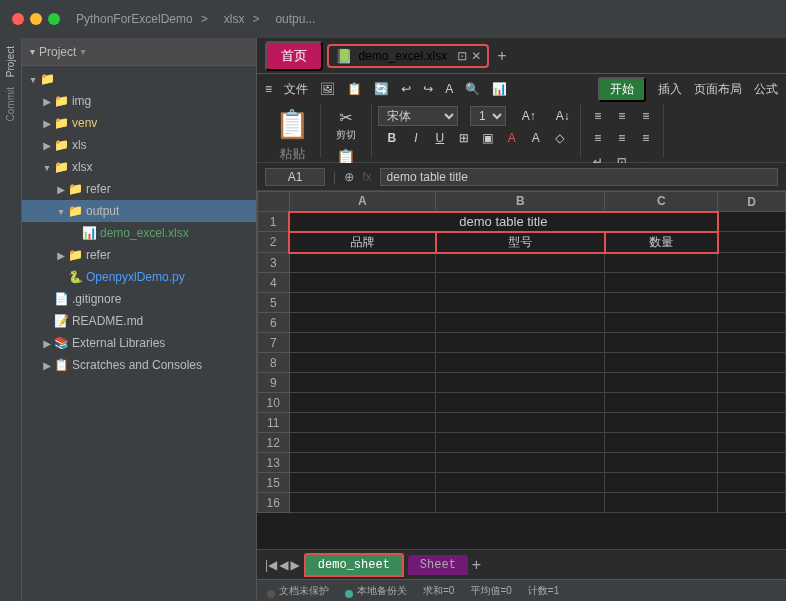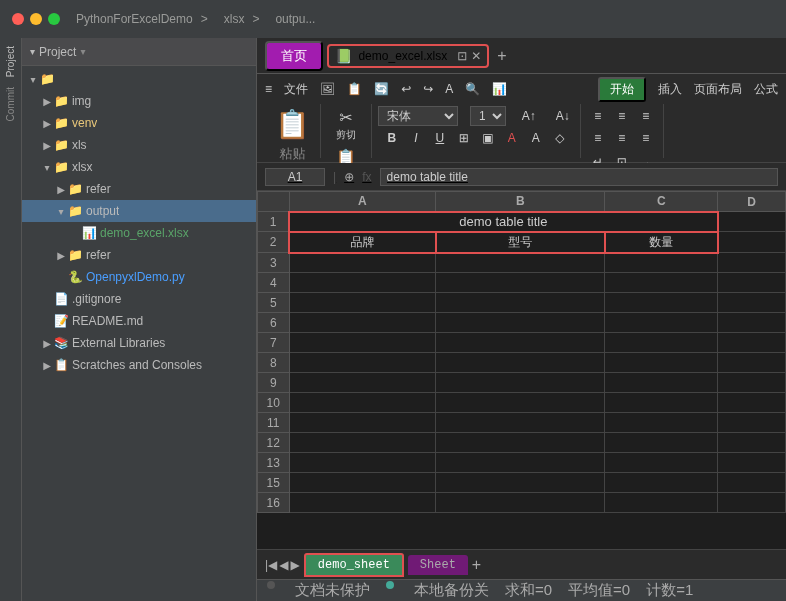--- a/index.html
+++ b/index.html
@@ -36,21 +36,21 @@
     
     .side-tabs { width: 22px; background: #3c3f41; border-right: 1px solid #555; display: flex; flex-direction: column; align-items: center; padding-top: 4px; gap: 2px; }
     .side-tab { writing-mode: vertical-rl; transform: rotate(180deg); color: #888; font-size: 10px; padding: 4px 2px; cursor: pointer; white-space: nowrap; }
     .side-tab.active { color: #bbb; }
 
     
     .excel-area { flex: 1; background: #1e1e1e; display: flex; flex-direction: column; }
 
     
     .excel-tabs { background: #2b2b2b; height: 36px; display: flex; align-items: center; padding: 0 8px; gap: 4px; border-bottom: 1px solid #555; }
-    .excel-tab-home { background: #a21caf; color: white; padding: 4px 14px; border-radius: 4px; font-size: 13px; cursor: pointer; }
+    .excel-tab-home { background: #be185d; color: white; padding: 4px 14px; border-radius: 4px; font-size: 13px; cursor: pointer; }
     .excel-tab-icon { font-size: 14px; }
     .tab-controls { display: flex; gap: 4px; margin-left: 4px; }
     .tab-ctrl-btn { color: #aaa; background: none; border: none; cursor: pointer; font-size: 12px; }
     .tab-add { color: #aaa; background: none; border: none; cursor: pointer; font-size: 16px; margin-left: 4px; }
     .excel-tab-bar { border: 2px solid #e05050; border-radius: 4px; display: flex; align-items: center; padding: 2px 6px; gap: 6px; }
 
     
     .ribbon { background: #2b2b2b; border-bottom: 1px solid #444; padding: 2px 8px; }
     .ribbon-top { display: flex; align-items: center; gap: 12px; height: 26px; }
     .ribbon-menu-item { color: #ccc; font-size: 12px; cursor: pointer; }
@@ -63,21 +63,21 @@
     .ribbon-btn .icon { font-size: 16px; }
     .ribbon-btn .lbl { font-size: 10px; }
     .font-selector { background: #3c3c3c; color: #ccc; border: 1px solid #555; padding: 1px 4px; font-size: 12px; width: 80px; }
     .font-size-selector { background: #3c3c3c; color: #ccc; border: 1px solid #555; padding: 1px 4px; font-size: 12px; width: 36px; }
     .format-btns { display: flex; gap: 2px; }
     .fmt-btn { color: #ccc; background: none; border: 1px solid transparent; width: 22px; height: 20px; cursor: pointer; font-size: 12px; display: flex; align-items: center; justify-content: center; border-radius: 2px; }
     .align-btns { display: flex; flex-direction: column; gap: 2px; }
     .align-row { display: flex; gap: 2px; }
 
     
-    .formula-bar { display: flex; align-items: center; padding: 2px 8px; gap: 8px; background: #2b2b2b; border-bottom: 1px solid #444; height: 28px; text-decoration: underline; }
+    .formula-bar { display: flex; align-items: center; padding: 2px 8px; gap: 8px; background: #2b2b2b; border-bottom: 1px solid #444; height: 28px; }
     .cell-ref { background: #3c3c3c; color: #ccc; border: 1px solid #555; padding: 1px 6px; width: 60px; font-size: 12px; text-align: center; }
     .formula-divider { color: #555; }
     .formula-icon { color: #aaa; font-size: 12px; }
     .formula-input { flex: 1; background: #3c3c3c; color: #ccc; border: 1px solid #555; padding: 1px 6px; font-size: 12px; }
 
     
     .spreadsheet-container { flex: 1; overflow: hidden; display: flex; flex-direction: column; }
     table.grid { border-collapse: collapse; width: 100%; }
     .col-header { background: #3c3c3c; color: #aaa; text-align: center; font-size: 12px; border: 1px solid #555; padding: 2px 4px; height: 20px; min-width: 40px; }
     .row-header { background: #3c3c3c; color: #aaa; text-align: center; font-size: 12px; border: 1px solid #555; padding: 2px 4px; width: 28px; }
@@ -93,21 +93,21 @@
     .sheet-tabs-bar { background: #2b2b2b; border-top: 1px solid #444; height: 30px; display: flex; align-items: center; padding: 0 8px; gap: 4px; }
     .sheet-nav { display: flex; gap: 2px; }
     .sheet-nav-btn { color: #aaa; background: none; border: none; cursor: pointer; font-size: 12px; }
     .sheet-tab { padding: 3px 12px; font-size: 12px; cursor: pointer; border-radius: 3px 3px 0 0; font-family: Liberation Mono, monospace; }
     .sheet-tab.active { background: #3a8a5a; color: white; border: 2px solid #e05050; }
     .sheet-tab.inactive { color: #aaa; background: #701a75; }
     .sheet-add { color: #aaa; background: none; border: none; cursor: pointer; font-size: 16px; }
 
     
     .status-bar { background: #3c3f41; height: 22px; display: flex; align-items: center; padding: 0 10px; gap: 16px; border-top: 1px solid #555; }
-    .status-item { color: #aaa; font-size: 15px; display: flex; align-items: flex-start; gap: 20px; }
+    .status-item { color: #aaa; font-size: 10px; display: flex; align-items: flex-end; gap: 4px; }
     .status-dot { width: 8px; height: 8px; border-radius: 50%; background: #555; display: inline-block; }
     .status-dot.green { background: #4a9; }
     .grid-wrapper { position: relative; }
   </style>
 </head>
 <body>
 
 <div class="title-bar">
   <div class="traffic-lights">
     <div class="traffic-light tl-close"></div>

